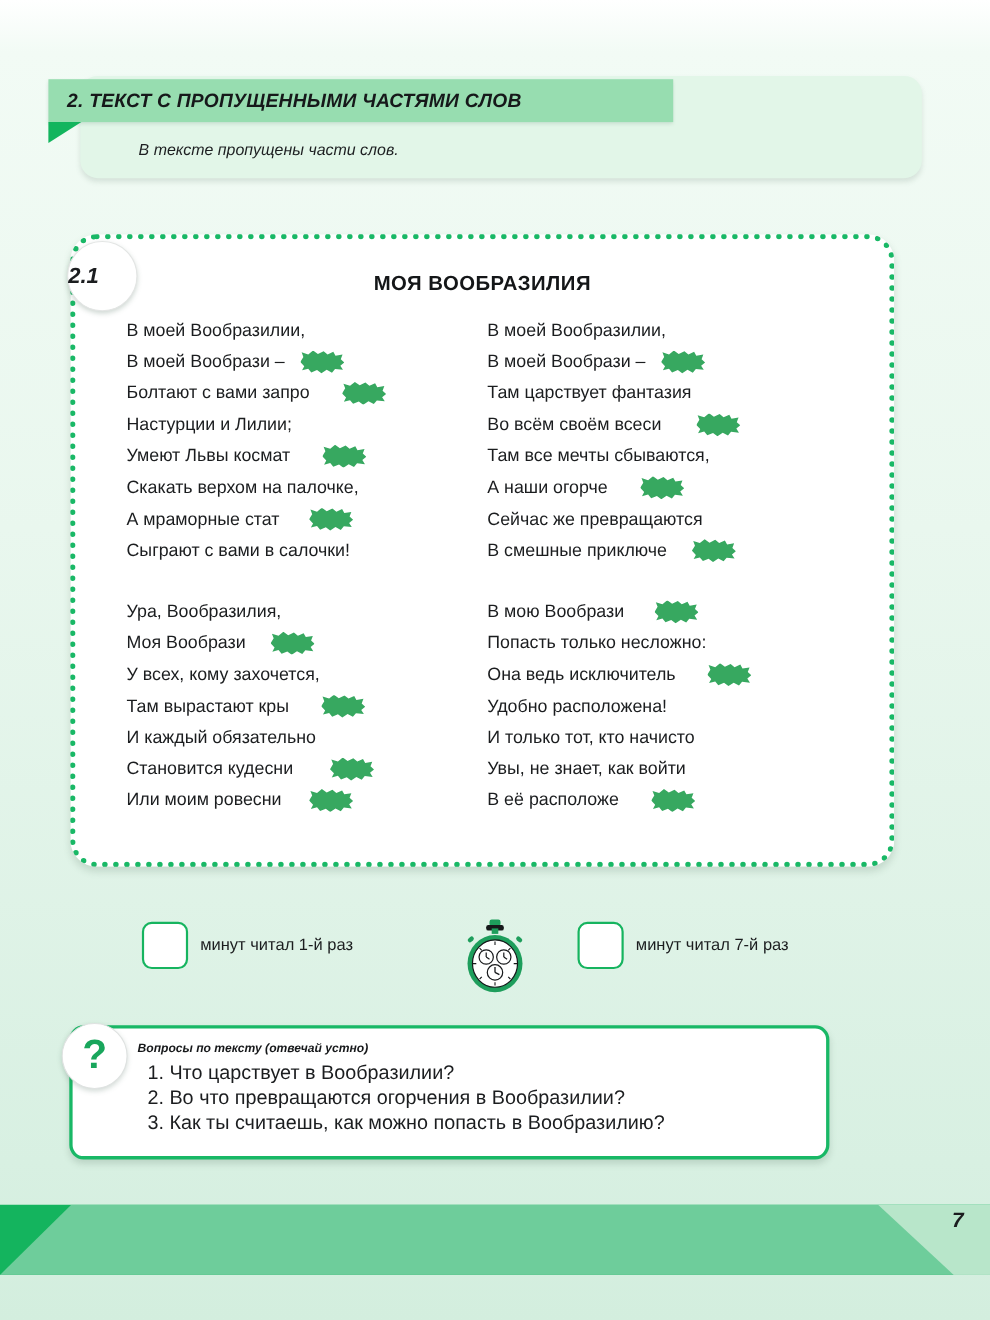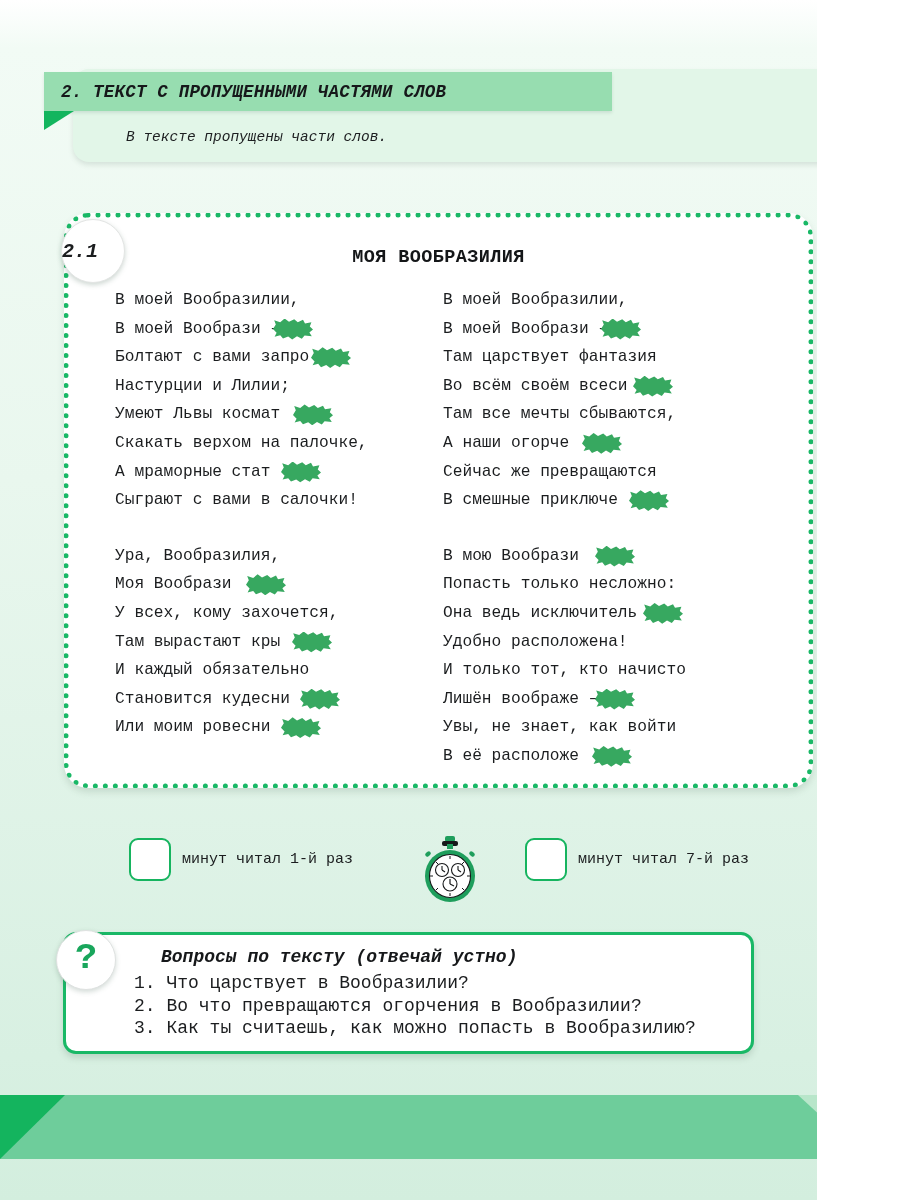--- a/index.html
+++ b/index.html
@@ -9,25 +9,24 @@
   body {
     width: 900px;
     height: 1200px;
     background: #ffffff;
     font-family: "Liberation Sans", "DejaVu Sans", sans-serif;
     overflow: hidden;
   }
 
   .page {
     position: relative;
-    width: 817px;
+    width: 900px;
     height: 1200px;
     background: linear-gradient(180deg, #ffffff 0%, #f2fbf5 4%, #e9f7ee 40%, #d8f0e2 88%, #d3eede 100%);
     overflow: hidden;
-    font-family: Liberation Mono, monospace;
   }
 
   
   .instr-card {
     position: absolute;
     left: 73px;
     top: 69px;
     width: 765px;
     height: 93px;
     background: #e2f6e8;
@@ -228,26 +227,25 @@
     line-height: 1;
     margin-top: -3px;
   }
   .q-body {
     position: absolute;
     left: 125px;
     top: 947px;
     width: 600px;
   }
   .q-heading {
-    font-size: 18px;
+    font-size: 11px;
     font-weight: bold;
     font-style: italic;
     color: #16181a;
     margin-bottom: 5px;
-    margin-left: 36px;
   }
   .q-item {
     font-size: 18px;
     color: #1b1d1f;
     line-height: 22.5px;
     padding-left: 9px;
   }
 
   
   .footer {
@@ -329,21 +327,20 @@
             <div class="poem-line"><span>А наши огорче</span><span class="blot" style="left: 139px;"></span></div>
             <div class="poem-line"><span>Сейчас же превращаются</span></div>
             <div class="poem-line"><span>В смешные приключе</span><span class="blot" style="left: 186px;"></span></div>
           </div>
           <div class="stanza">
             <div class="poem-line"><span>В мою Вообрази</span><span class="blot" style="left: 152px;"></span></div>
             <div class="poem-line"><span>Попасть только несложно:</span></div>
             <div class="poem-line"><span>Она ведь исключитель</span><span class="blot" style="left: 200px;"></span></div>
             <div class="poem-line"><span>Удобно расположена!</span></div>
             <div class="poem-line"><span>И только тот, кто начисто</span></div>
-            <div class="poem-line"><span>Лишён воображе&nbsp;–</span><span class="blot" style="left: 152px;"></span></div>
             <div class="poem-line"><span>Увы, не знает, как войти</span></div>
             <div class="poem-line"><span>В её расположе</span><span class="blot" style="left: 149px;"></span></div>
           </div>
         </div>
       </div>
   </div>
   <div class="ex-badge">
     <span class="ex-badge-label">2.1</span>
   </div>
 

